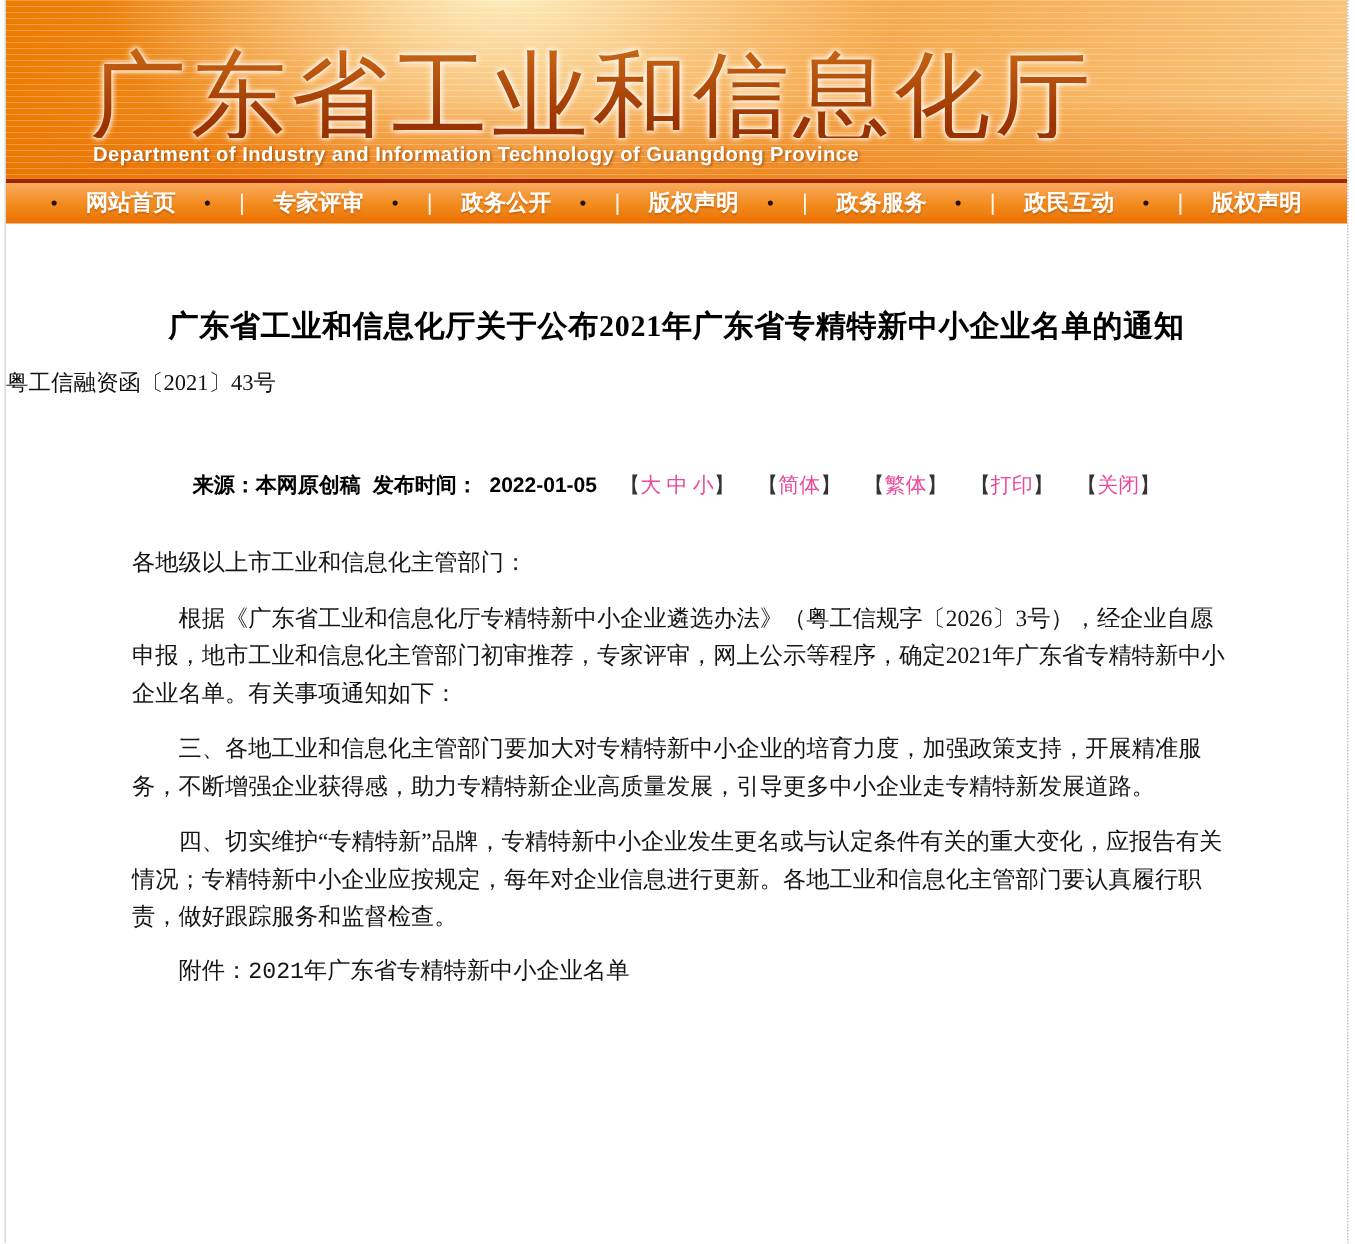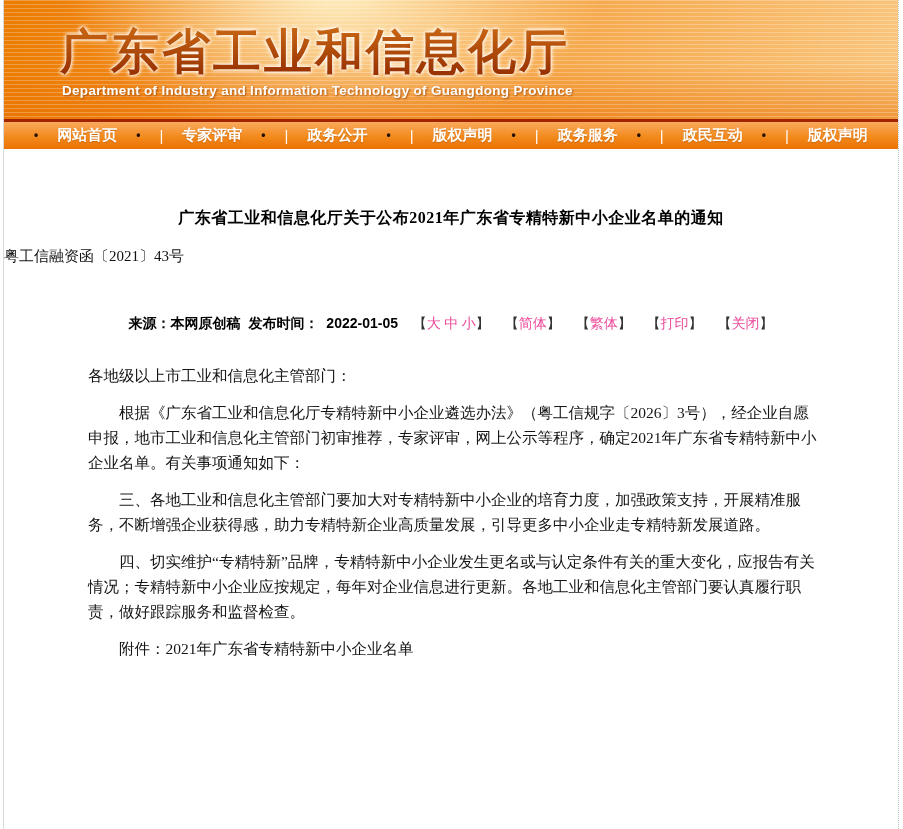--- a/index.html
+++ b/index.html
@@ -23,22 +23,22 @@
   .banner::before {
     content:""; position:absolute; inset:0;
     background:linear-gradient(to top, rgba(233,112,0,0.55), rgba(233,112,0,0) 45%);
   }
   .banner::after {
     content:""; position:absolute; inset:0;
     background:repeating-linear-gradient(to bottom, rgba(255,255,255,0.25) 0 1px, rgba(255,255,255,0) 1px 4px);
   }
   .banner-inner { position:relative; z-index:2; }
   .banner-title {
-    margin:0; padding:24px 0 0 56px;
-    font-size:48px; line-height:56px; font-weight:bold; letter-spacing:3px;
+    margin:0; padding:36px 0 0 56px;
+    font-size:64px; line-height:56px; font-weight:normal; letter-spacing:3px;
     background:linear-gradient(#d8781a 15%, #9a3302 90%);
     -webkit-background-clip:text; background-clip:text; color:transparent;
     filter:drop-shadow(0 0 2px rgba(255,255,255,0.95)) drop-shadow(0 0 1px rgba(255,255,255,0.9));
   }
   .banner-sub {
     margin:3px 0 0 58px; color:#ffffff; font-weight:bold; font-size:13.5px;
     letter-spacing:0.3px; text-shadow:1px 1px 2px rgba(160,70,0,0.85);
   }
 
   
@@ -50,21 +50,21 @@
   }
   .nav-item { color:#ffffff; text-decoration:none; cursor:pointer; text-shadow:0 1px 1px rgba(170,80,0,0.5); }
   .nav-dot  { color:#221000; font-size:12px; line-height:27px; }
   .nav-pipe { color:#ffffff; font-weight:normal; opacity:0.95; }
 
   
   .content { padding-top:55px; }
   .doc-title {
     margin:0 55px; text-align:center; color:#000;
     font-family:"Liberation Serif","DejaVu Serif",serif;
-    font-size:16px; line-height:28px; font-weight:bold; letter-spacing:0.5px;
+    font-size:20px; line-height:28px; font-weight:bold; letter-spacing:0.5px;
   }
   .doc-number {
     margin-top:13px; text-align:left; color:#111;
     font-family:"Liberation Serif","DejaVu Serif",serif;
     font-size:15px; line-height:22px;
   }
   .meta {
     margin-top:48px; text-align:center; font-size:14px; color:#000; font-weight:bold;
   }
   .meta-link { text-decoration:none; cursor:pointer; font-weight:normal; margin-left:11px; }
@@ -73,21 +73,21 @@
   .meta .src { margin-right:4px; }
   .meta .time-val { margin-left:4px; }
 
   .body-text {
     margin:30px 78px 0 84px; color:#151515;
     font-family:"Liberation Serif","DejaVu Serif",serif;
     font-size:15.5px; line-height:25px;
   }
   .body-text p { margin:0 0 12px 0; }
   .body-text p.indent { text-indent:2em; }
-  .attachment { margin-top:38px; text-indent:2em; }
+  .attachment { margin-top:38px; text-indent:2em;font-family:Liberation Mono, monospace; }
 </style>
 </head>
 <body>
 
 <div class="frame">
 
   <header class="banner">
     <div class="banner-inner">
       <h1 class="banner-title">广东省工业和信息化厅</h1>
       <div class="banner-sub">Department of Industry and Information Technology of Guangdong Province</div>

